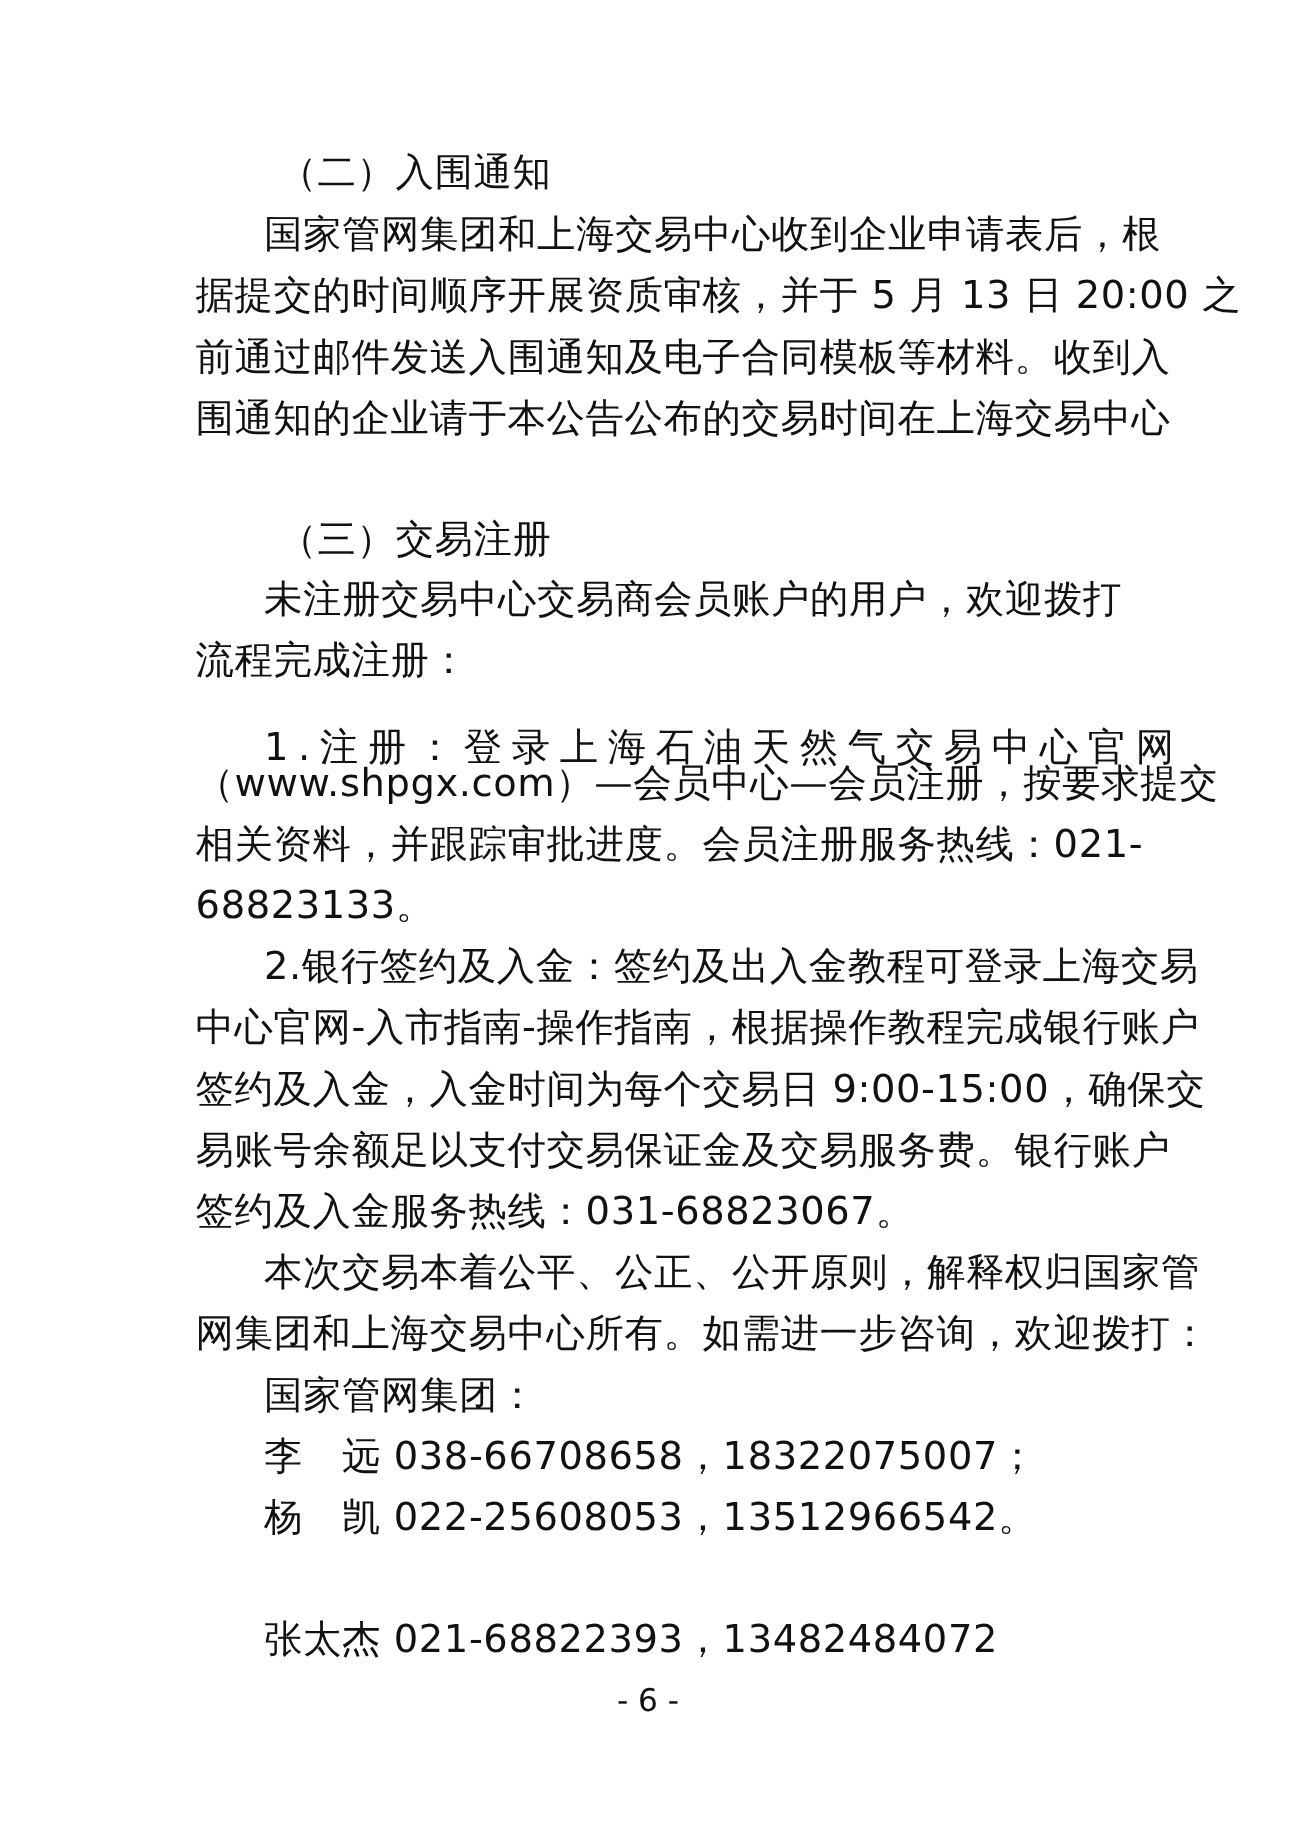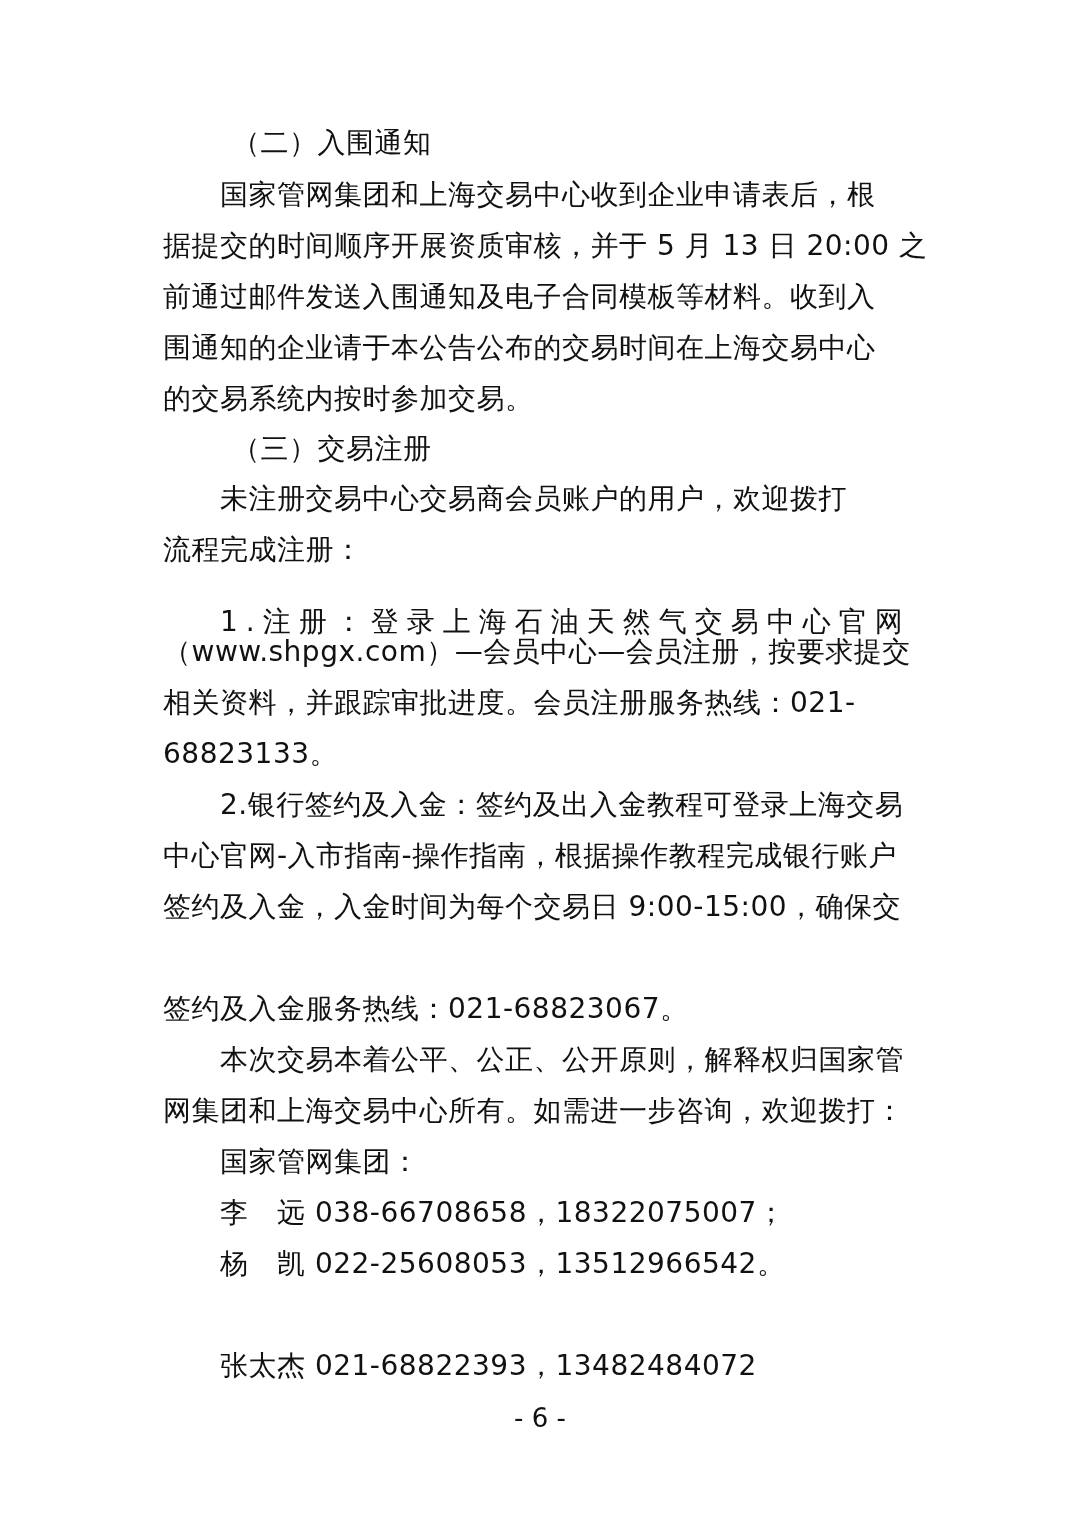--- a/index.html
+++ b/index.html
@@ -18,21 +18,21 @@
   .page {
     position: absolute;
     left: 0; top: 0;
     width: 1080px;
     height: 1527px;
   }
   .line {
     position: absolute;
     left: 163px;
     width: 760px;
-    font-size: 28px;
+    font-size: 32px;
     line-height: 50px;
     height: 50px;
     white-space: nowrap;
     letter-spacing: 0.5px;
   }
   .indent { left: 220px; }
   .heading { left: 232px; }
   .spaced { letter-spacing: 8px; margin-top: 21px; }
   .page-number {
     position: absolute;
@@ -48,36 +48,36 @@
 <body>
 
 <div class="page">
 
   <div class="line heading" style="top:118px">（二）入围通知</div>
 
   <div class="line indent" style="top:170px">国家管网集团和上海交易中心收到企业申请表后，根</div>
   <div class="line" style="top:221px">据提交的时间顺序开展资质审核，并于 5 月 13 日 20:00 之</div>
   <div class="line" style="top:272px">前通过邮件发送入围通知及电子合同模板等材料。收到入</div>
   <div class="line" style="top:323px">围通知的企业请于本公告公布的交易时间在上海交易中心</div>
-  <div class="line" style="top:374px">的交易系统内按时参加交易。</div>
 
   <div class="line heading" style="top:424px">（三）交易注册</div>
 
   <div class="line indent" style="top:474px">未注册交易中心交易商会员账户的用户，欢迎拨打</div>
   <div class="line" style="top:525px">流程完成注册：</div>
 
   <div class="line indent spaced" style="top:576px">1.注册：登录上海石油天然气交易中心官网</div>
   <div class="line" style="top:627px">（www.shpgx.com）—会员中心—会员注册，按要求提交</div>
   <div class="line" style="top:678px">相关资料，并跟踪审批进度。会员注册服务热线：021-</div>
   <div class="line" style="top:729px">68823133。</div>
 
   <div class="line indent" style="top:780px">2.银行签约及入金：签约及出入金教程可登录上海交易</div>
   <div class="line" style="top:831px">中心官网-入市指南-操作指南，根据操作教程完成银行账户</div>
   <div class="line" style="top:882px">签约及入金，入金时间为每个交易日 9:00-15:00，确保交</div>
-  <div class="line" style="top:984px">签约及入金服务热线：021-68823067。</div>
+  <div class="line" style="top:933px">易账号余额足以支付交易保证金及交易服务费。银行账户</div>
+  <div class="line" style="top:984px">签约及入金服务热线：031-68823067。</div>
 
   <div class="line indent" style="top:1035px">本次交易本着公平、公正、公开原则，解释权归国家管</div>
   <div class="line indent" style="top:1137px">国家管网集团：</div>
 
   <div class="line" style="top:1086px">网集团和上海交易中心所有。如需进一步咨询，欢迎拨打：</div>
   <div class="line indent" style="top:1188px">李　远 038-66708658，18322075007；</div>
   <div class="line indent" style="top:1239px">杨　凯 022-25608053，13512966542。</div>
   <div class="line indent" style="top:1341px">张太杰 021-68822393，13482484072</div>
 
   <div class="page-number">- 6 -</div>

